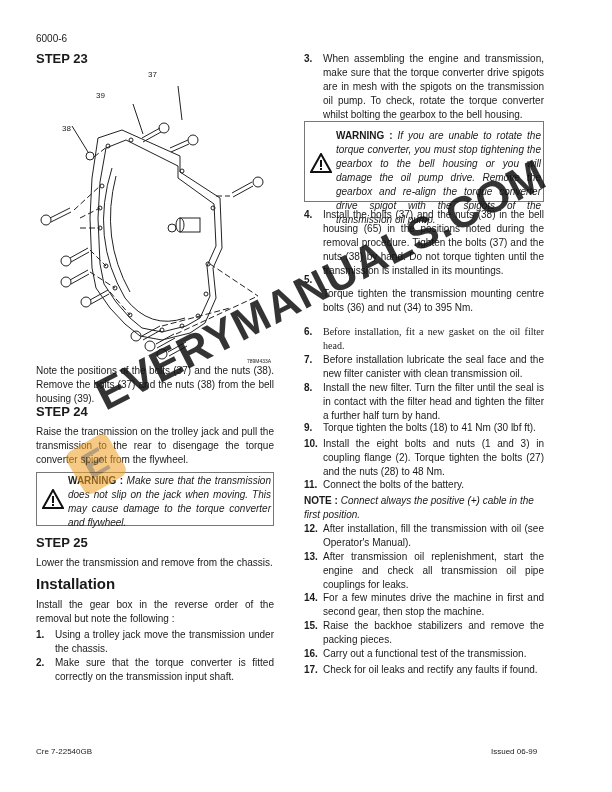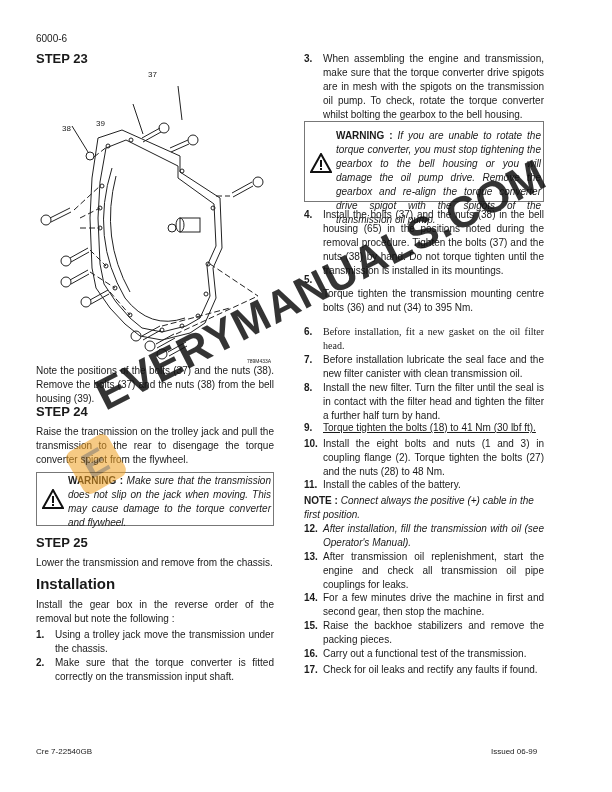--- a/index.html
+++ b/index.html
@@ -113,21 +113,21 @@
       <line x1="148" y1="18" x2="152" y2="52"></line>
       <line x1="103" y1="36" x2="113" y2="66"></line>
       <line x1="42" y1="58" x2="58" y2="84"></line>
     </g>
     <text x="148" y="14" font-size="8" font-family="Liberation Sans, sans-serif" fill="#222" text-anchor="middle"></text>
     <text x="100" y="32" font-size="8" font-family="Liberation Sans, sans-serif" fill="#222" text-anchor="middle"></text>
     <text x="38" y="54" font-size="8" font-family="Liberation Sans, sans-serif" fill="#222" text-anchor="middle"></text>
   </svg>
 </div>
 <div class="abs" style="left:148px;top:70px;font-size:8px;">37</div>
-<div class="abs" style="left:96px;top:91px;font-size:8px;margin-top:28px;">39</div>
+<div class="abs" style="left:96px;top:91px;font-size:8px;">39</div>
 <div class="abs" style="left:62px;top:124px;font-size:8px;">38</div>
 <div class="abs fig-code" style="left:247px;top:358px;">789M433A</div>
 
 <div class="abs p col-l" style="top:364px;">Note the positions of the bolts (37) and the nuts (38). Remove the bolts (37) and the nuts (38) from the bell housing (39).</div>
 
 <div class="abs step-h" style="left:36px;top:404px;">STEP 24</div>
 <div class="abs p col-l" style="top:425px;">Raise the transmission on the trolley jack and pull the transmission to the rear to disengage the torque converter spigot from the flywheel.</div>
 
 <div class="abs warn" style="left:36px;top:472px;width:238px;height:54px;">
   <svg class="ico" style="top:16px;" width="22" height="20" viewBox="0 0 22 20">
@@ -191,39 +191,39 @@
 <div class="li col-r" style="top:353px;height:28px;">
   <span class="n">7.</span>
   <span class="t" style="width:221px;">Before installation lubricate the seal face and the new filter canister with clean transmission oil.</span>
 </div>
 <div class="li col-r" style="top:381px;height:42px;">
   <span class="n">8.</span>
   <span class="t" style="width:221px;">Install the new filter. Turn the filter until the seal is in contact with the filter head and tighten the filter a further half turn by hand.</span>
 </div>
 <div class="li col-r" style="top:421px;height:14px;">
   <span class="n">9.</span>
-  <span class="t" style="width:221px;text-decoration:underline;">Torque tighten the bolts (18) to 41 Nm (30 lbf ft).</span>
+  <span class="t" style="width:221px;">Torque tighten the bolts (18) to 41 Nm (30 lbf ft).</span>
 </div>
 <div class="li col-r" style="top:437px;height:42px;">
   <span class="n">10.</span>
   <span class="t" style="width:221px;">Install the eight bolts and nuts (1 and 3) in coupling flange (2). Torque tighten the bolts (27) and the nuts (28) to 48 Nm.</span>
 </div>
 <div class="li col-r" style="top:478px;height:14px;">
   <span class="n">11.</span>
-  <span class="t" style="width:221px;">Install the cables of the battery.</span>
+  <span class="t" style="width:221px;">Connect the bolts of the battery.</span>
 </div>
 
 <div class="abs note col-r" style="top:494px;">
   <b>NOTE :</b>
   <i>Connect always the positive (+) cable in the first position.</i>
 </div>
 
 <div class="li col-r" style="top:522px;height:28px;">
   <span class="n">12.</span>
-  <span class="t" style="width:221px;font-style:italic;">After installation, fill the transmission with oil (see Operator's Manual).</span>
+  <span class="t" style="width:221px;">After installation, fill the transmission with oil (see Operator's Manual).</span>
 </div>
 <div class="li col-r" style="top:550px;height:42px;">
   <span class="n">13.</span>
   <span class="t" style="width:221px;">After transmission oil replenishment, start the engine and check all transmission oil pipe couplings for leaks.</span>
 </div>
 <div class="li col-r" style="top:591px;height:28px;">
   <span class="n">14.</span>
   <span class="t" style="width:221px;">For a few minutes drive the machine in first and second gear, then stop the machine.</span>
 </div>
 <div class="li col-r" style="top:619px;height:28px;">

